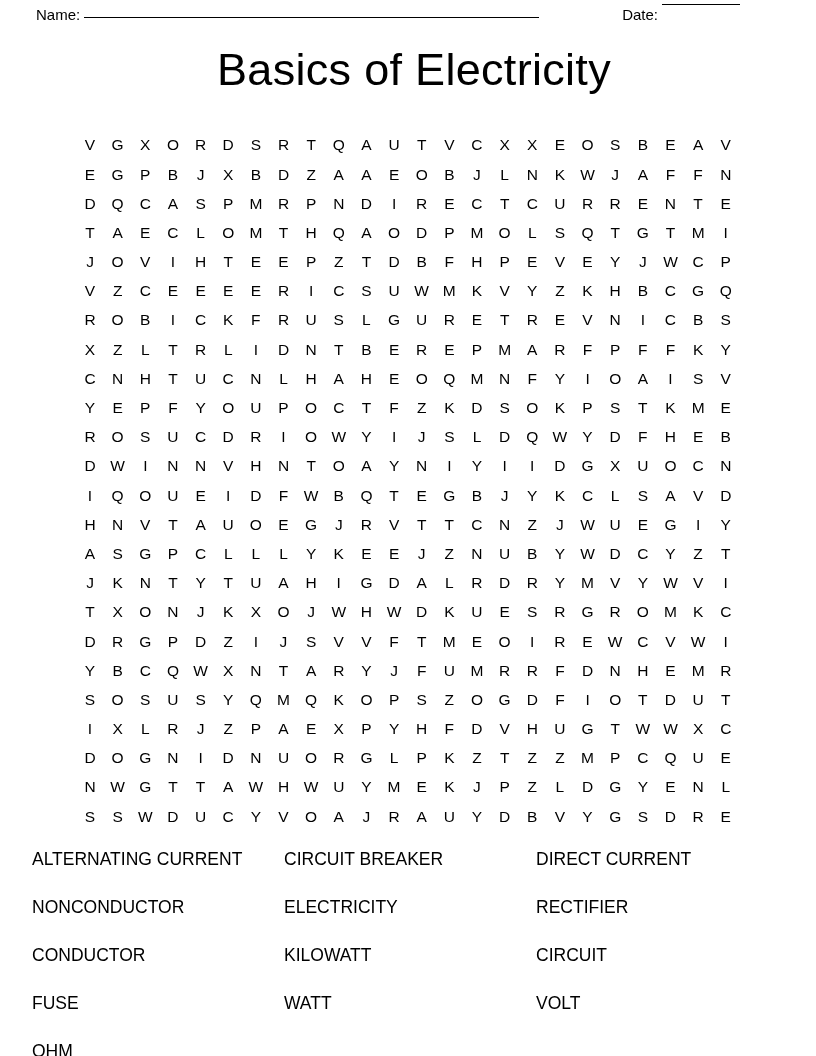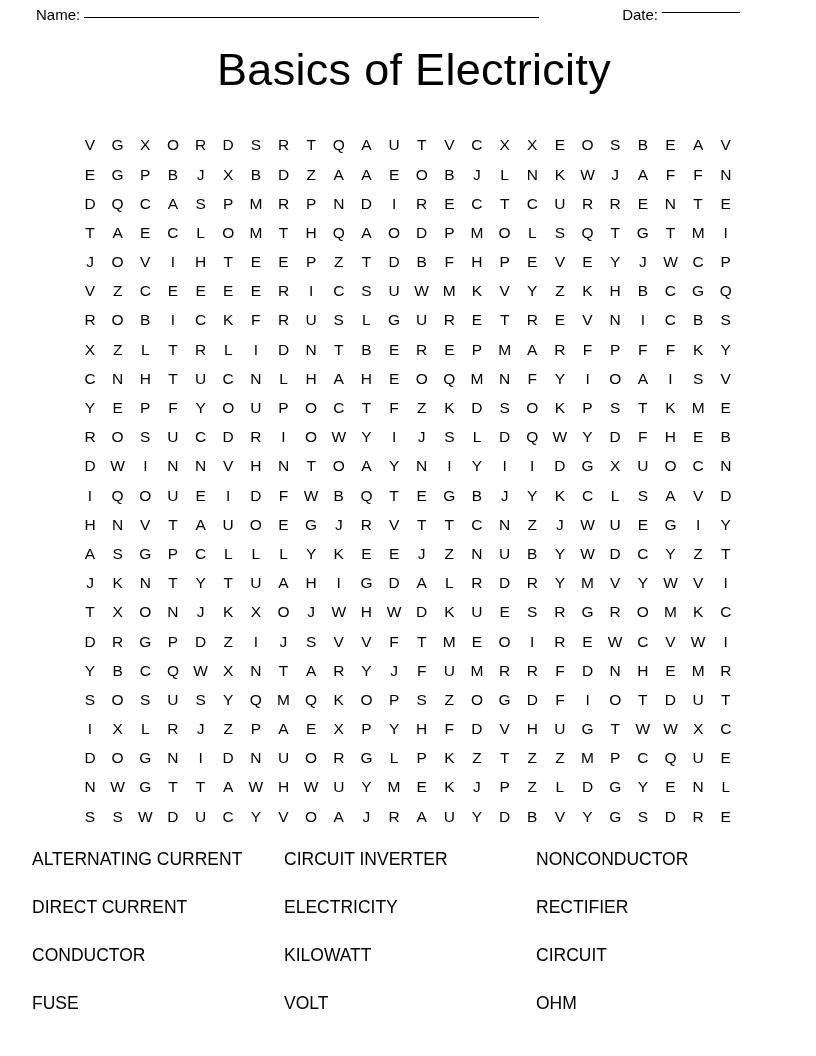--- a/index.html
+++ b/index.html
@@ -31,21 +31,21 @@
     padding: 6px 76px 0 36px;
     font-size: 15px;
   }
   .header-left {
     display: flex;
     align-items: baseline;
     flex: 1 1 auto;
   }
   .header-right {
     display: flex;
-    align-items: center;
+    align-items: flex-start;
     margin-left: 18px;
   }
   .field-label {
     white-space: nowrap;
   }
   .rule {
     display: inline-block;
     border-bottom: 1px solid #000;
     height: 0;
     margin-left: 4px;
@@ -742,26 +742,27 @@
         <span class="cell">G</span>
         <span class="cell">S</span>
         <span class="cell">D</span>
         <span class="cell">R</span>
         <span class="cell">E</span>
       </div>
     </div>
 
   <div class="word-list">
       <div class="word">ALTERNATING CURRENT</div>
-      <div class="word">CIRCUIT INVERTER</div>
+      <div class="word">CIRCUIT BREAKER</div>
+      <div class="word">DIRECT CURRENT</div>
       <div class="word">NONCONDUCTOR</div>
-      <div class="word">DIRECT CURRENT</div>
       <div class="word">ELECTRICITY</div>
       <div class="word">RECTIFIER</div>
       <div class="word">CONDUCTOR</div>
       <div class="word">KILOWATT</div>
       <div class="word">CIRCUIT</div>
       <div class="word">FUSE</div>
+      <div class="word">WATT</div>
       <div class="word">VOLT</div>
       <div class="word">OHM</div>
     </div>
 
 </div>
 
 </body></html>

